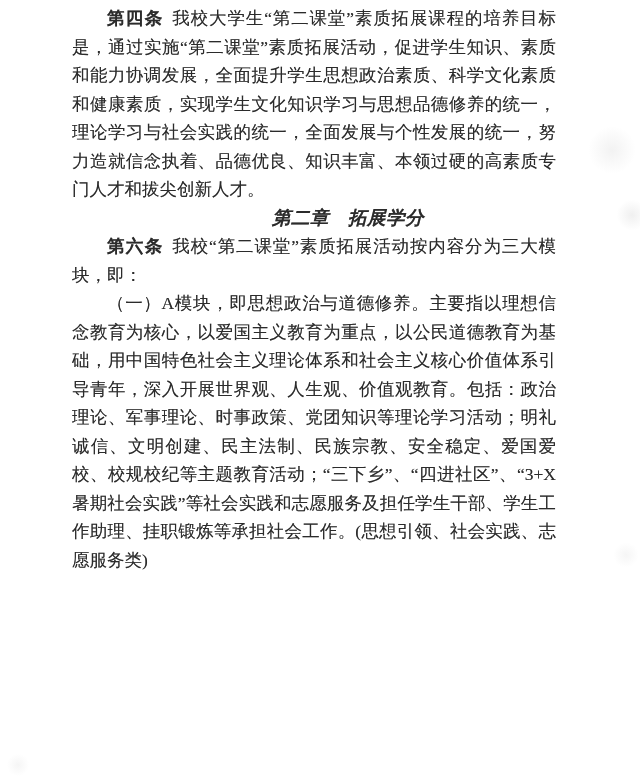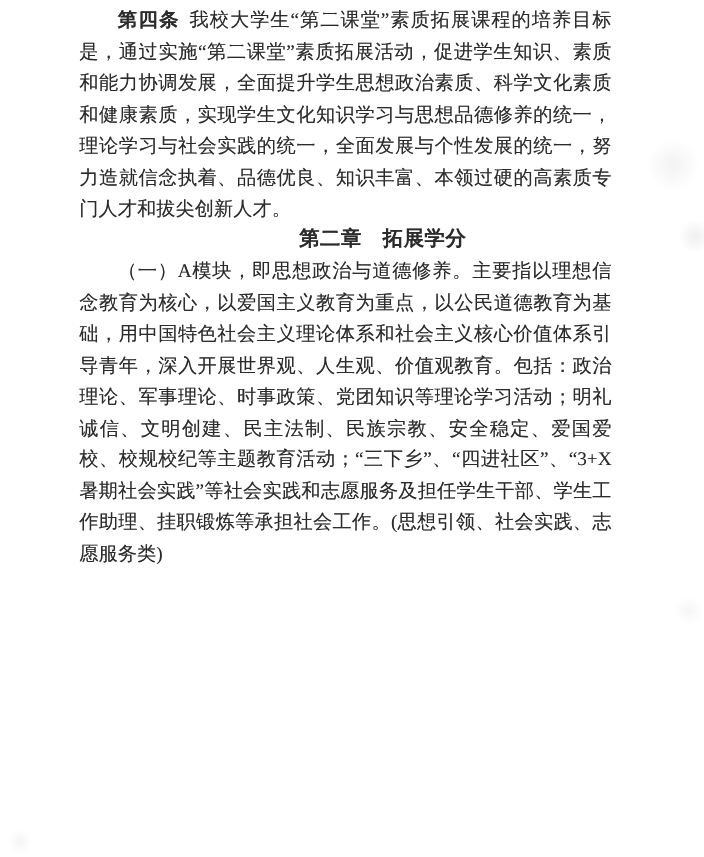--- a/index.html
+++ b/index.html
@@ -42,29 +42,31 @@
     letter-spacing: 0.5px;
   }
   .chapter {
     margin: 0 0 0 68px;   
     font-size: 18.5px;
     font-weight: bold;
     line-height: 28.5px;
     text-align: center;
     text-indent: 0;
     letter-spacing: 0.5px;
+    font-style: italic;
   }
 </style>
 </head>
 <body>
 
 <div class="page">
 
   <p><span class="lead">第四条</span><span>我校大学生“第二课堂”素质拓展课程的培养目标是，通过实施“第二课堂”素质拓展活动，促进学生知识、素质和能力协调发展，全面提升学生思想政治素质、科学文化素质和健康素质，实现学生文化知识学习与思想品德修养的统一，理论学习与社会实践的统一，全面发展与个性发展的统一，努力造就信念执着、品德优良、知识丰富、本领过硬的高素质专门人才和拔尖创新人才。</span></p>
 
   <h2 class="chapter">第二章　拓展学分</h2>
 
 
+  <p><span class="lead">第六条</span><span>我校“第二课堂”素质拓展活动按内容分为三大模块，即：</span></p>
 
   <p><span>（一）A模块，即思想政治与道德修养。主要指以理想信念教育为核心，以爱国主义教育为重点，以公民道德教育为基础，用中国特色社会主义理论体系和社会主义核心价值体系引导青年，深入开展世界观、人生观、价值观教育。包括：政治理论、军事理论、时事政策、党团知识等理论学习活动；明礼诚信、文明创建、民主法制、民族宗教、安全稳定、爱国爱校、校规校纪等主题教育活动；“三下乡”、“四进社区”、“3+X暑期社会实践”等社会实践和志愿服务及担任学生干部、学生工作助理、挂职锻炼等承担社会工作。(思想引领、社会实践、志愿服务类)</span></p>
 
 
 </div>
 
 </body></html>

